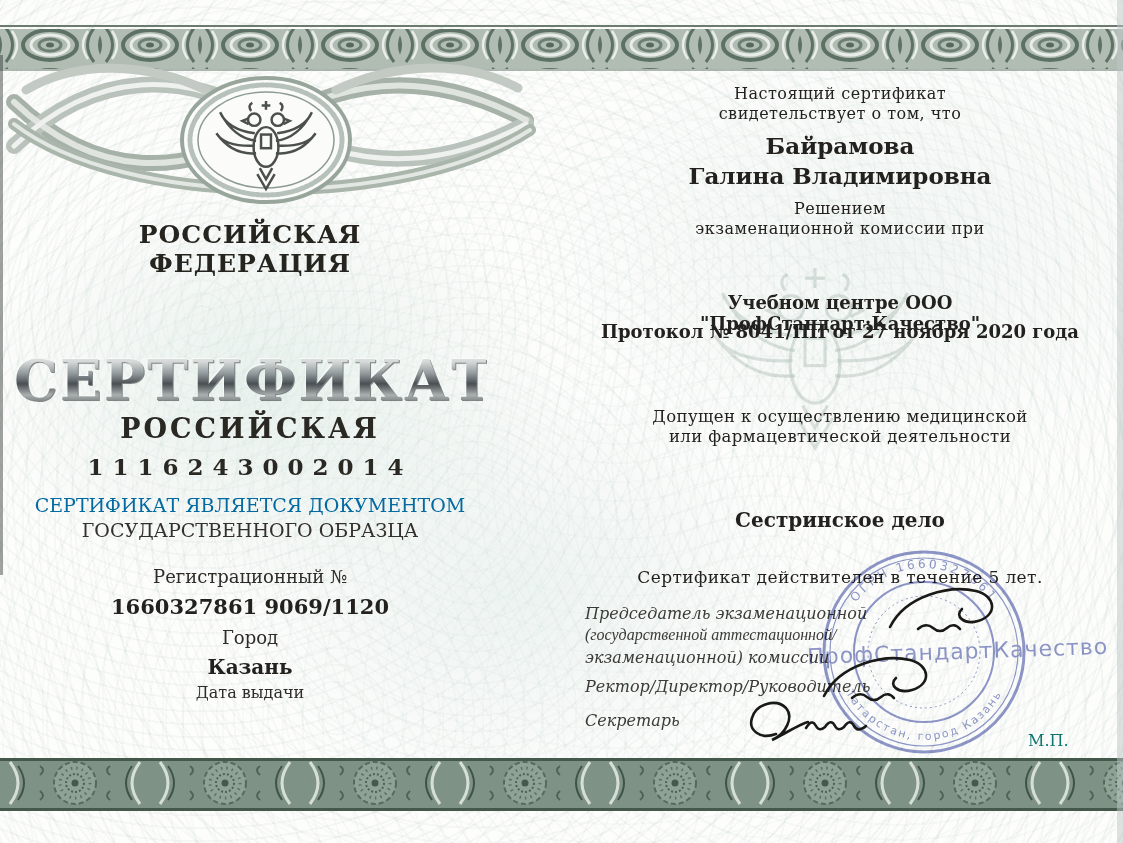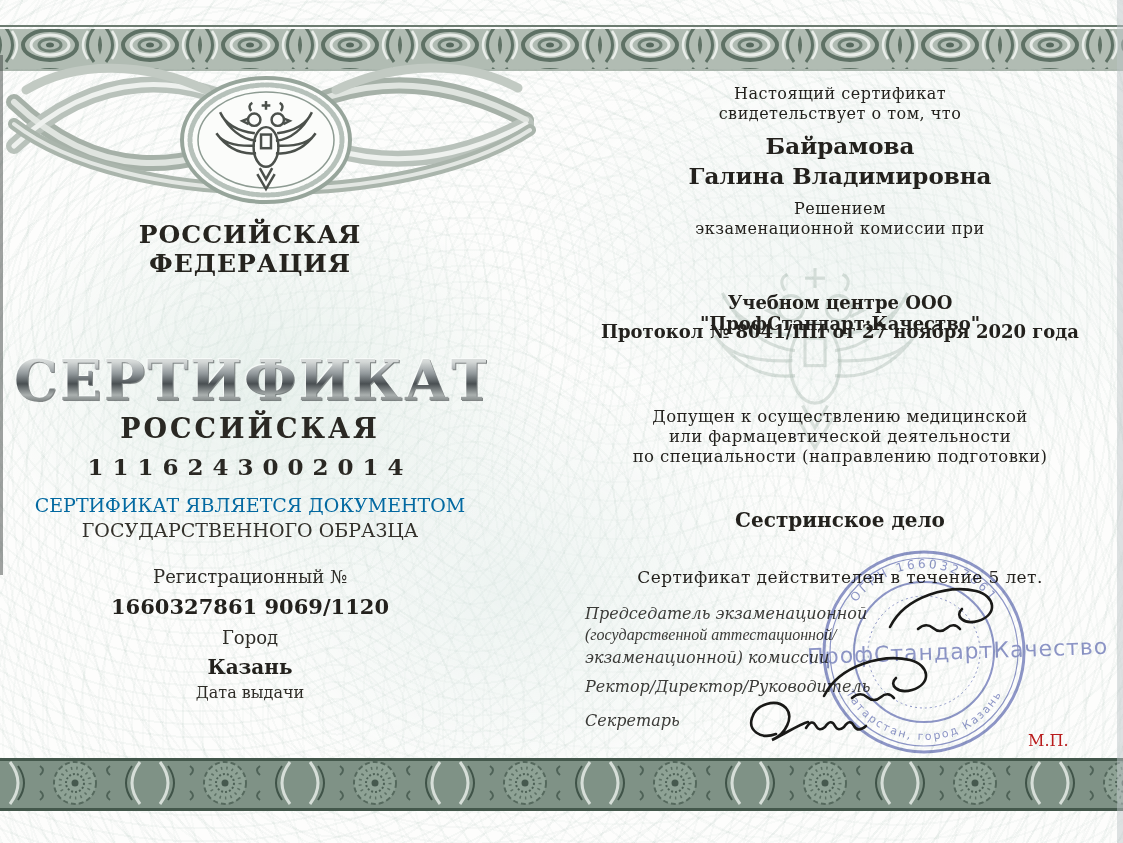--- a/index.html
+++ b/index.html
@@ -46,21 +46,21 @@
   #centre1{top:292px;font-size:18px;font-weight:bold;}
   #centre2{top:321px;font-size:18px;font-weight:bold;}
   #adm1{top:407px;font-size:16.5px;letter-spacing:.4px;}
   #adm2{top:427px;font-size:16.5px;letter-spacing:.4px;}
   #adm3{top:447px;font-size:16.5px;letter-spacing:.4px;}
   #spec{top:508px;font-size:20px;font-weight:bold;}
   #valid{top:567px;font-size:17px;letter-spacing:.4px;}
   .sig{position:absolute;left:585px;width:420px;font-size:16px;font-style:italic;color:#3a3a37;z-index:2;}
   #sig1a{top:604px;} #sig1b{top:626px;font-family:Liberation Serif, serif;} #sig1c{top:648px;}
   #sig2{top:677px;} #sig3{top:711px;}
-  #mp{left:1028px;top:731px;width:60px;font-size:16px;color:#b91c1c;z-index:2;}
+  #mp{left:1028px;top:731px;width:60px;font-size:16px;color:#0f766e;z-index:2;}
   
   #topband,#bottomband{left:0;width:1123px;z-index:1;}
   #topband{top:25px;height:50px;}
   #bottomband{top:758px;height:56px;}
   #leftornament{left:6px;top:50px;width:534px;height:172px;z-index:1;}
   #eaglewm{left:665px;top:242px;width:300px;height:250px;z-index:1;opacity:.55;}
   #stampsvg{left:788px;top:518px;width:352px;height:268px;z-index:3;mix-blend-mode:multiply;opacity:.85;}
   #sigink1{left:884px;top:583px;width:130px;height:62px;z-index:4;}
   #sigink2{left:818px;top:652px;width:130px;height:62px;z-index:4;}
   #sigink3{left:742px;top:694px;width:160px;height:58px;z-index:4;}
@@ -157,21 +157,20 @@
   <div id="intro1" class="abs ctr rcol">Настоящий сертификат</div>
   <div id="intro2" class="abs ctr rcol">свидетельствует о том, что</div>
   <div id="holder1" class="abs ctr rcol">Байрамова</div>
   <div id="holder2" class="abs ctr rcol">Галина Владимировна</div>
   <div id="dec1" class="abs ctr rcol">Решением</div>
   <div id="dec2" class="abs ctr rcol">экзаменационной комиссии при</div>
   <div id="centre1" class="abs ctr rcol">Учебном центре ООО "ПрофСтандарт:Качество"</div>
   <div id="centre2" class="abs ctr rcol">Протокол № 8041/ПП от 27 ноября 2020 года</div>
   <div id="adm1" class="abs ctr rcol">Допущен к осуществлению медицинской</div>
   <div id="adm2" class="abs ctr rcol">или фармацевтической деятельности</div>
-  <div id="adm3" class="abs ctr rcol">по специальности (направлению подготовки)</div>
   <div id="spec" class="abs ctr rcol">Сестринское дело</div>
   <div id="valid" class="abs ctr rcol">Сертификат действителен в течение 5 лет.</div>
 
   <div id="sig1a" class="sig">Председатель экзаменационной</div>
   <div id="sig1b" class="sig">(государственной аттестационной/</div>
   <div id="sig1c" class="sig">экзаменационной) комиссии</div>
   <div id="sig2" class="sig">Ректор/Директор/Руководитель</div>
   <div id="sig3" class="sig">Секретарь</div>
   <div id="mp" class="abs">М.П.</div>
 

